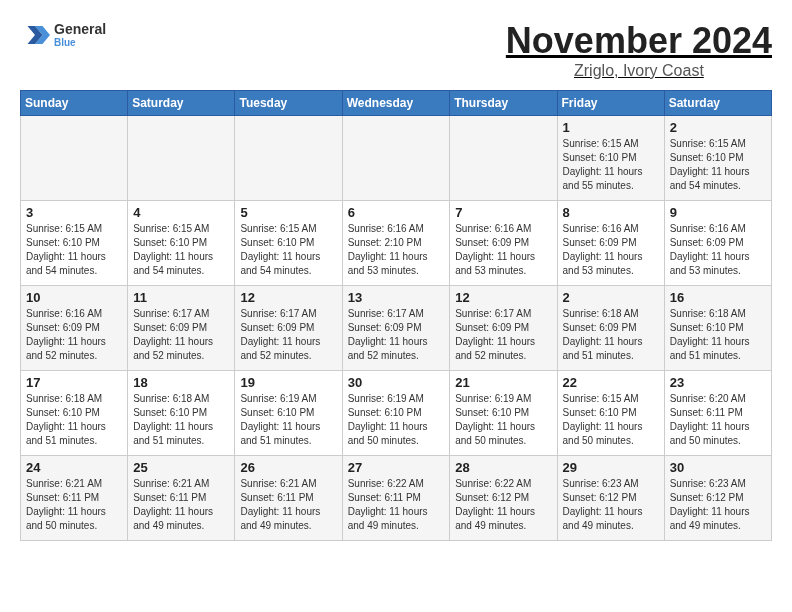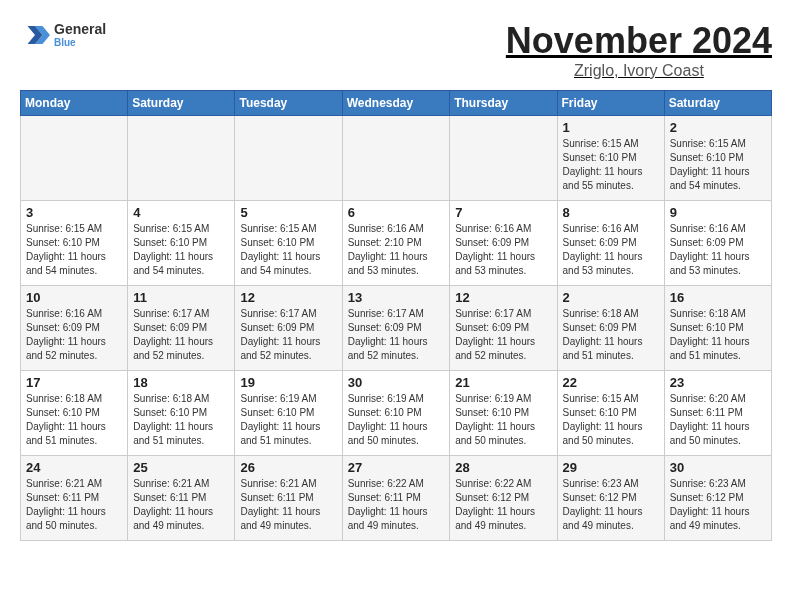--- a/index.html
+++ b/index.html
@@ -113,21 +113,21 @@
   </div>
   <div class="title-block">
     <div class="month-title">November 2024</div>
     <div class="subtitle">Zriglo, Ivory Coast</div>
   </div>
 </div>
 
 <table class="calendar">
   <thead>
     <tr>
-    <th>Monday</th>
+    <th>Sunday</th>
         <th>Saturday</th>
         <th>Tuesday</th>
         <th>Wednesday</th>
         <th>Thursday</th>
         <th>Friday</th>
         <th>Saturday</th>
       </tr>
   </thead>
   <tbody id="calendar-body">
   <tr>

